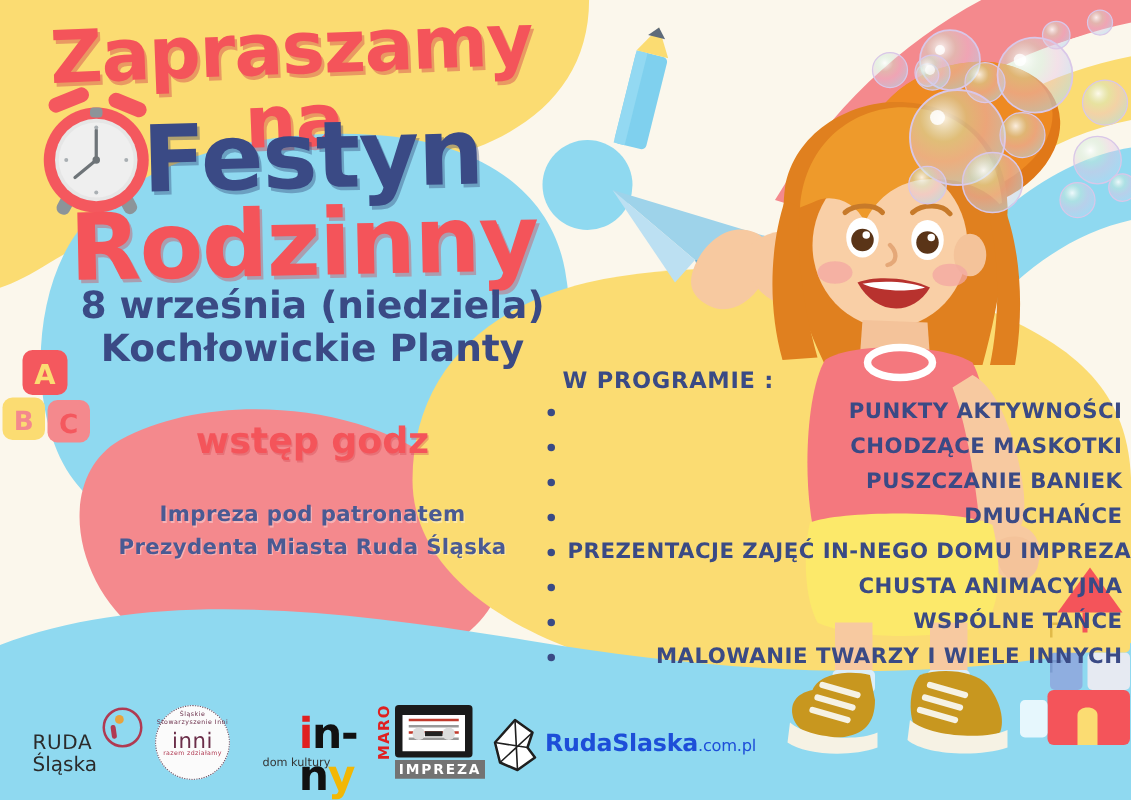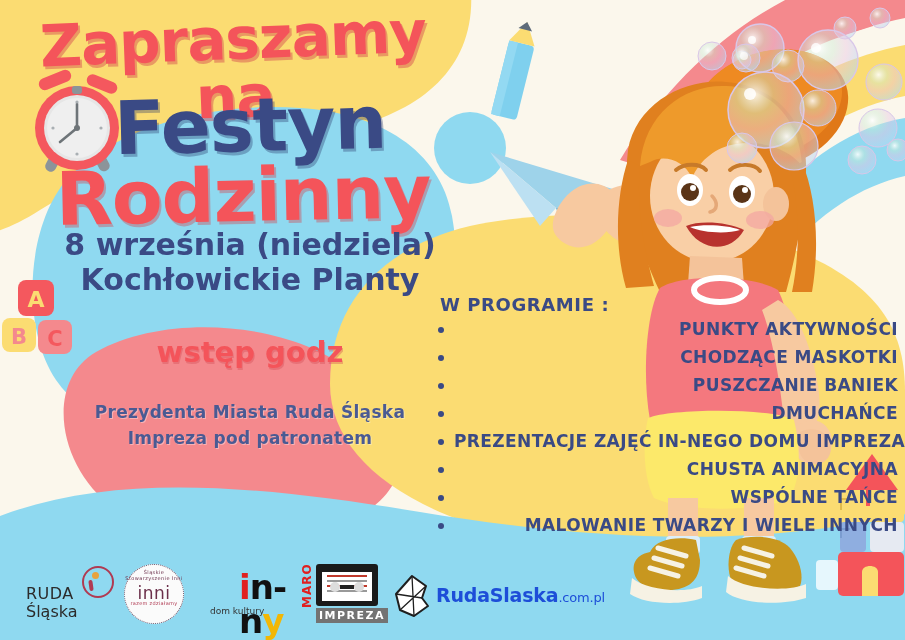--- a/index.html
+++ b/index.html
@@ -55,21 +55,21 @@
     text-shadow:1px 1px 0 rgba(255,255,255,.35);
   }
 
   
   #programme{
     position:absolute;left:438px;top:294px;width:460px;
     color:#3A4A85;
   }
   #prog-title{
     font-size:18px;font-weight:bold;letter-spacing:.6px;
-    margin:0 0 6px 2px;
+    margin:0 0 6px 12px;
   }
   #prog-list{list-style:none;margin:0;padding:0;text-align:right;}
   #prog-list li{
     font-size:17px;font-weight:bold;letter-spacing:.4px;
     line-height:1.0;margin-bottom:11px;
     padding-left:16px;position:relative;white-space:nowrap;
   }
   #prog-list li:before{
     content:"";position:absolute;left:0;top:6px;
     width:6px;height:6px;border-radius:50%;background:#3A4A85;
@@ -333,22 +333,22 @@
   <div class="txt" id="rodzinny">Rodzinny</div>
 
   <div class="txt" id="whenwhere">
     <div>8 września (niedziela)</div>
     <div>Kochłowickie Planty</div>
   </div>
 
   <div class="txt" id="wstep">wstęp godz</div>
 
   <div class="txt" id="patronat">
+    <div>Impreza pod patronatem</div>
     <div>Prezydenta Miasta Ruda Śląska</div>
-    <div>Impreza pod patronatem</div>
   </div>
 
   <div id="programme">
     <div id="prog-title">W PROGRAMIE :</div>
     <ul id="prog-list">
       <li>PUNKTY AKTYWNOŚCI</li>
       <li>CHODZĄCE MASKOTKI</li>
       <li>PUSZCZANIE BANIEK</li>
       <li>DMUCHAŃCE</li>
       <li>PREZENTACJE ZAJĘĆ  IN-NEGO DOMU IMPREZA</li>

